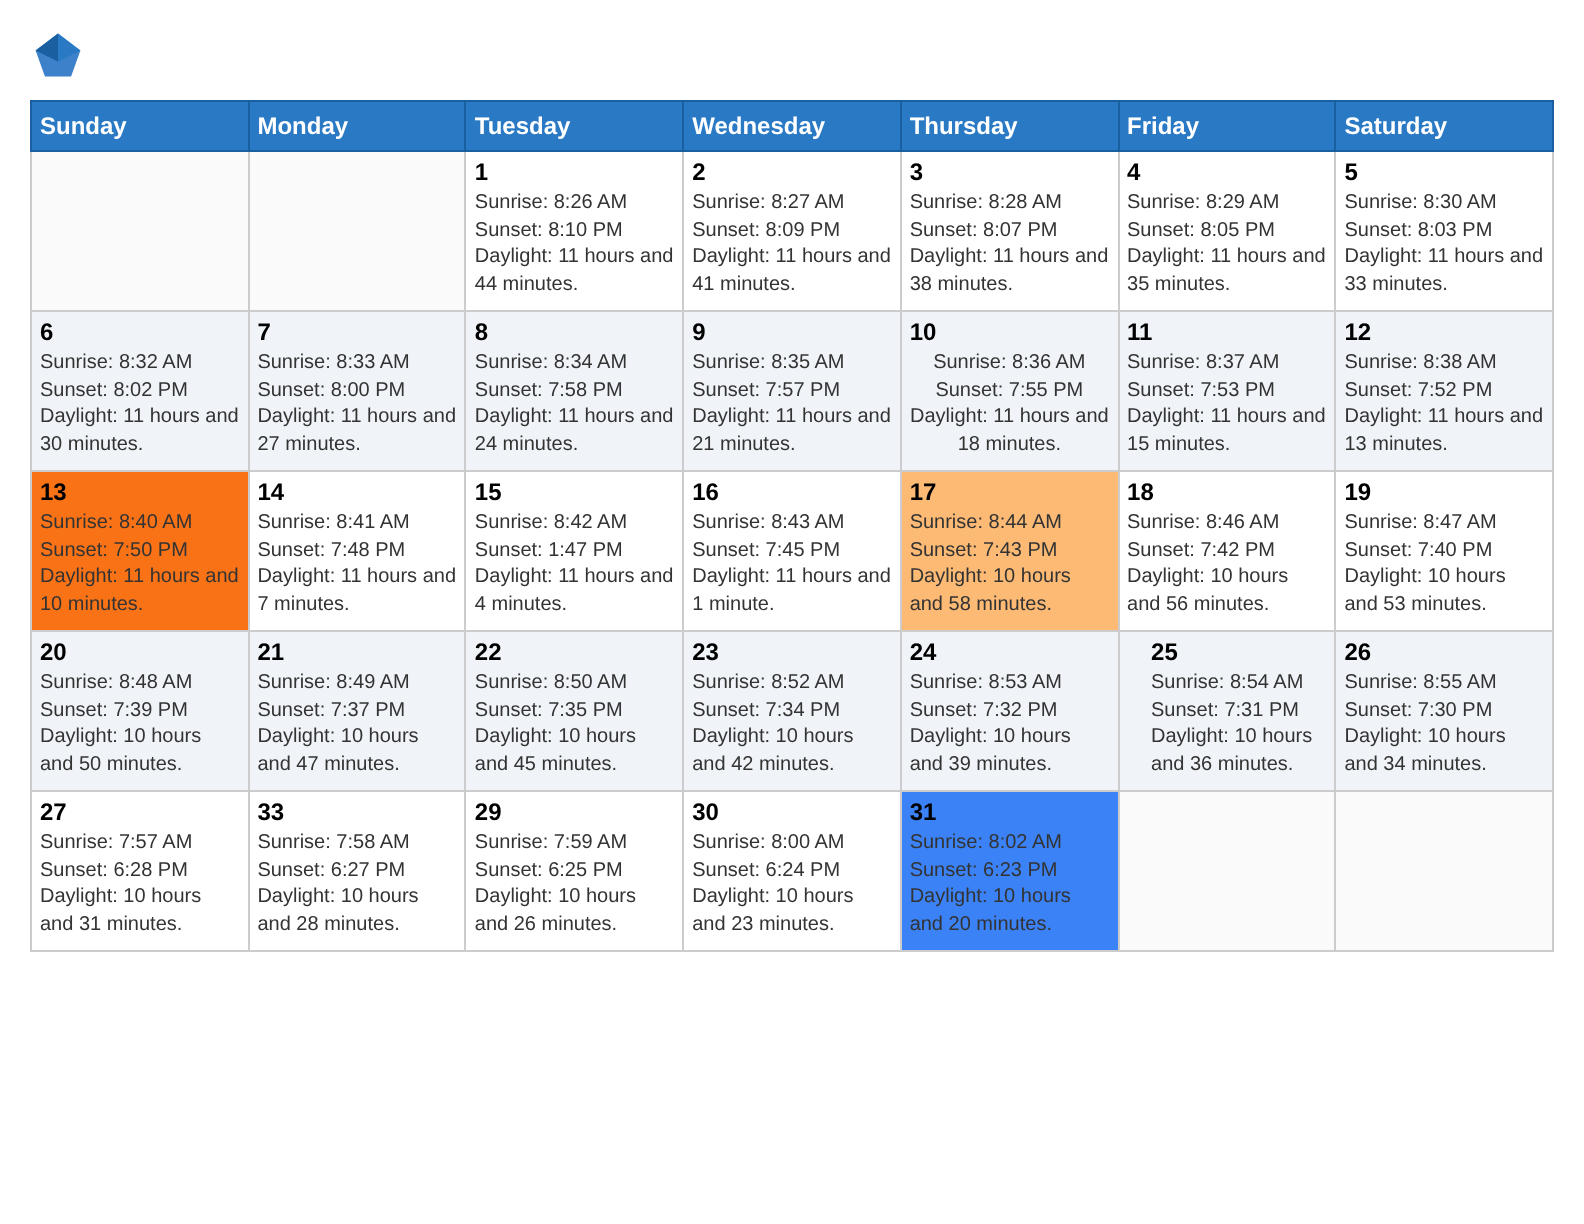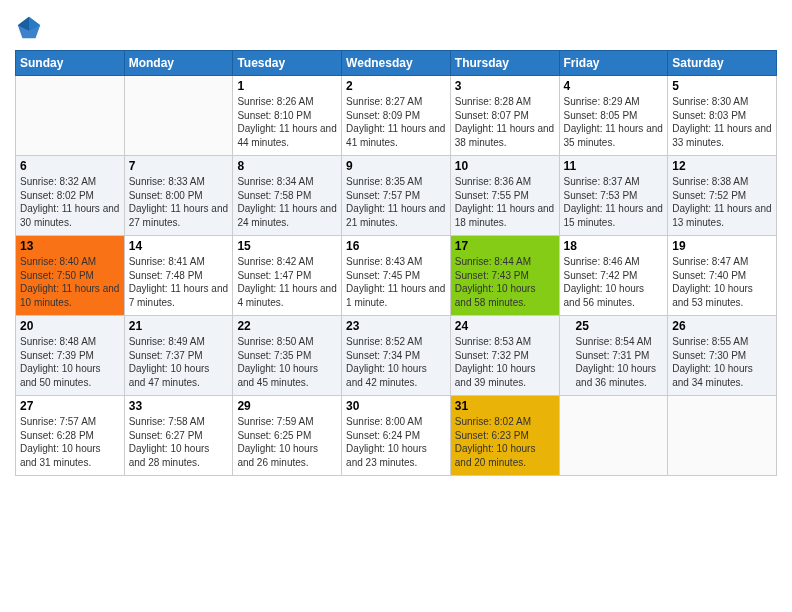--- a/index.html
+++ b/index.html
@@ -192,21 +192,21 @@
 Daylight: 11 hours and 24 minutes.</div>
           </td>
           <td style="background: rgb(240, 244, 248);">
             <div class="day-num">9</div>
             <div class="day-info" style="white-space: pre-line;">Sunrise: 8:35 AM
 Sunset: 7:57 PM
 Daylight: 11 hours and 21 minutes.</div>
           </td>
           <td style="background: rgb(240, 244, 248);">
             <div class="day-num">10</div>
-            <div class="day-info" style="white-space: pre-line;">Sunrise: 8:36 AM
+            <div class="day-info" style="white-space: pre-line; text-align: center;">Sunrise: 8:36 AM
 Sunset: 7:55 PM
 Daylight: 11 hours and 18 minutes.</div>
           </td>
           <td style="background: rgb(240, 244, 248);">
             <div class="day-num">11</div>
             <div class="day-info" style="white-space: pre-line;">Sunrise: 8:37 AM
 Sunset: 7:53 PM
 Daylight: 11 hours and 15 minutes.</div>
           </td>
           <td style="background: rgb(240, 244, 248);">
@@ -234,21 +234,21 @@
             <div class="day-info" style="white-space: pre-line;">Sunrise: 8:42 AM
 Sunset: 1:47 PM
 Daylight: 11 hours and 4 minutes.</div>
           </td>
           <td style="background: rgb(255, 255, 255);">
             <div class="day-num">16</div>
             <div class="day-info" style="white-space: pre-line;">Sunrise: 8:43 AM
 Sunset: 7:45 PM
 Daylight: 11 hours and 1 minute.</div>
           </td>
-          <td style="background: #84cc16;">
+          <td style="background: #fdba74;">
             <div class="day-num">17</div>
             <div class="day-info" style="white-space: pre-line;">Sunrise: 8:44 AM
 Sunset: 7:43 PM
 Daylight: 10 hours and 58 minutes.</div>
           </td>
           <td style="background: rgb(255, 255, 255);">
             <div class="day-num">18</div>
             <div class="day-info" style="white-space: pre-line;">Sunrise: 8:46 AM
 Sunset: 7:42 PM
 Daylight: 10 hours and 56 minutes.</div>
@@ -322,21 +322,21 @@
             <div class="day-info" style="white-space: pre-line;">Sunrise: 7:59 AM
 Sunset: 6:25 PM
 Daylight: 10 hours and 26 minutes.</div>
           </td>
           <td style="background: rgb(255, 255, 255);">
             <div class="day-num">30</div>
             <div class="day-info" style="white-space: pre-line;">Sunrise: 8:00 AM
 Sunset: 6:24 PM
 Daylight: 10 hours and 23 minutes.</div>
           </td>
-          <td style="background: #eab308;">
+          <td style="background: #3b82f6;">
             <div class="day-num">31</div>
             <div class="day-info" style="white-space: pre-line;">Sunrise: 8:02 AM
 Sunset: 6:23 PM
 Daylight: 10 hours and 20 minutes.</div>
           </td>
           <td class="empty-cell" style="background: rgb(250, 250, 250);"></td>
           <td class="empty-cell" style="background: rgb(250, 250, 250);"></td>
         </tr>
       </tbody>
   </table>

